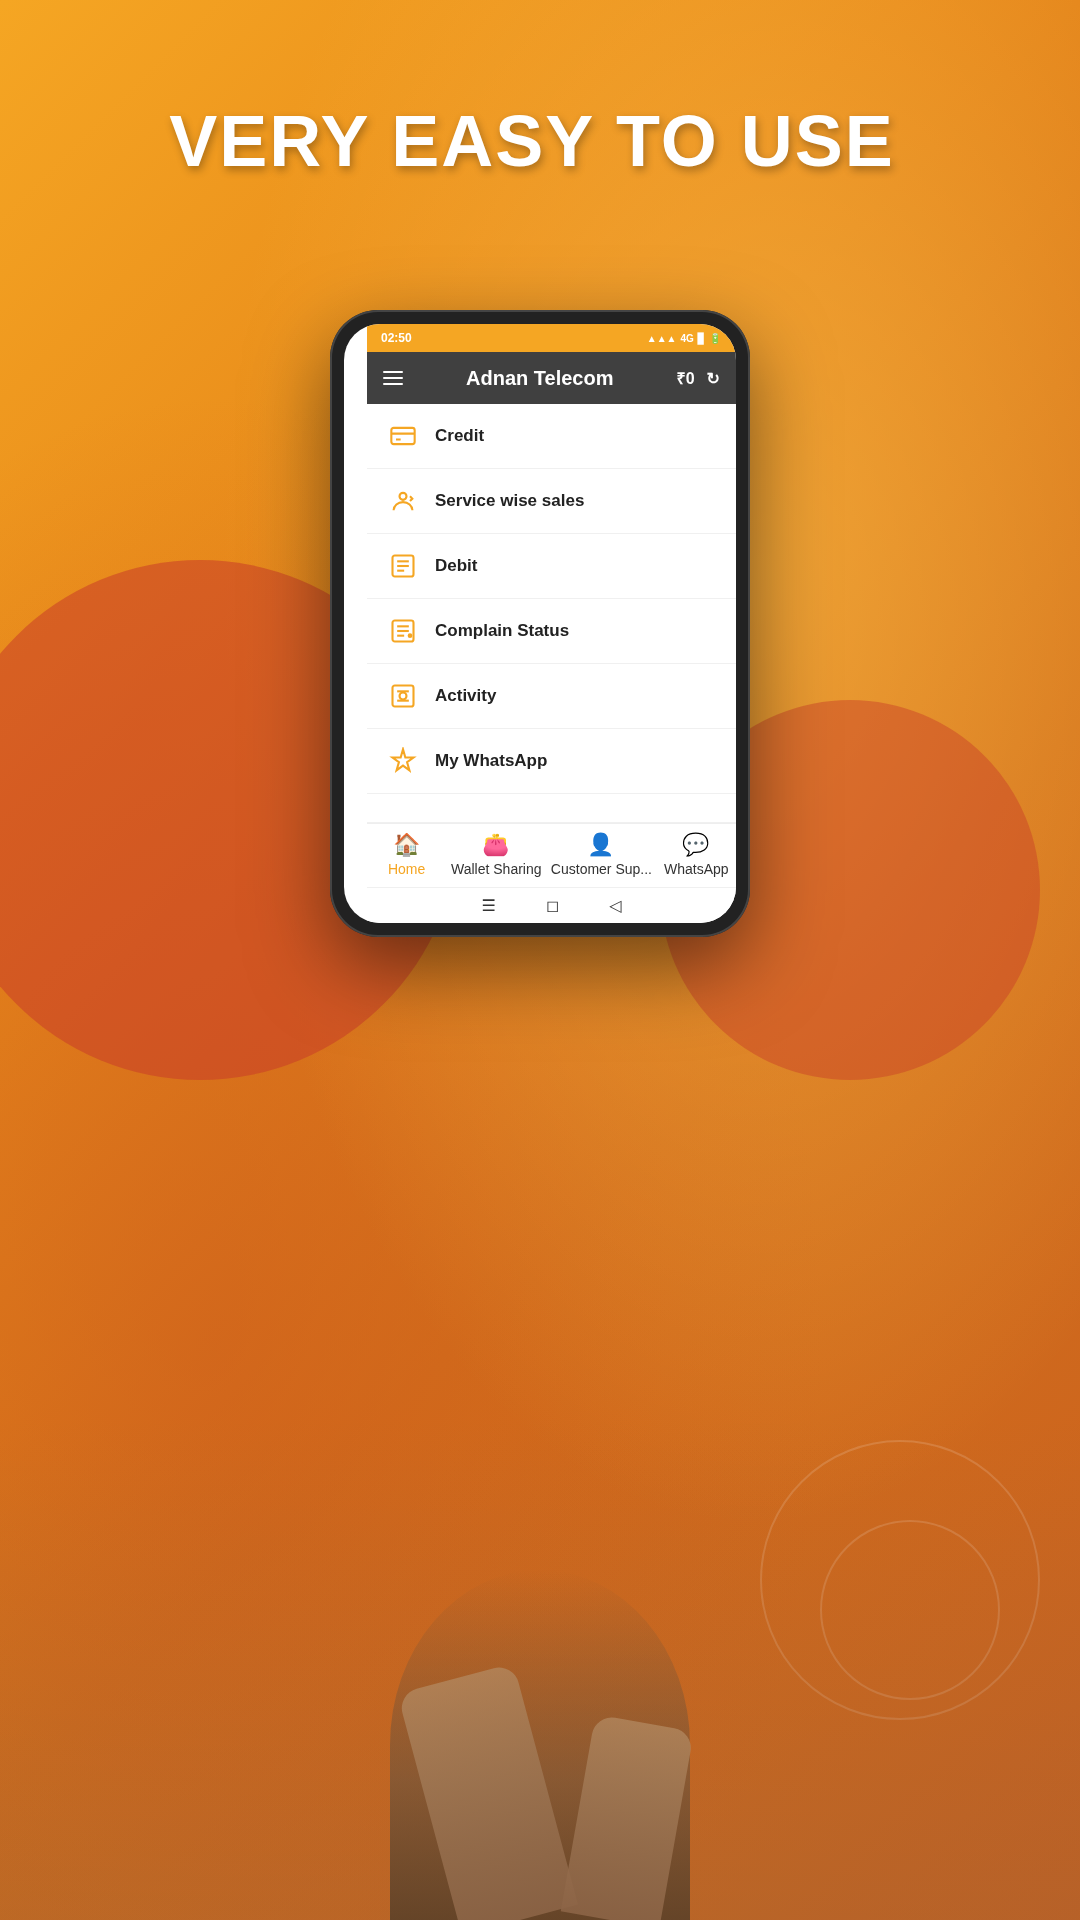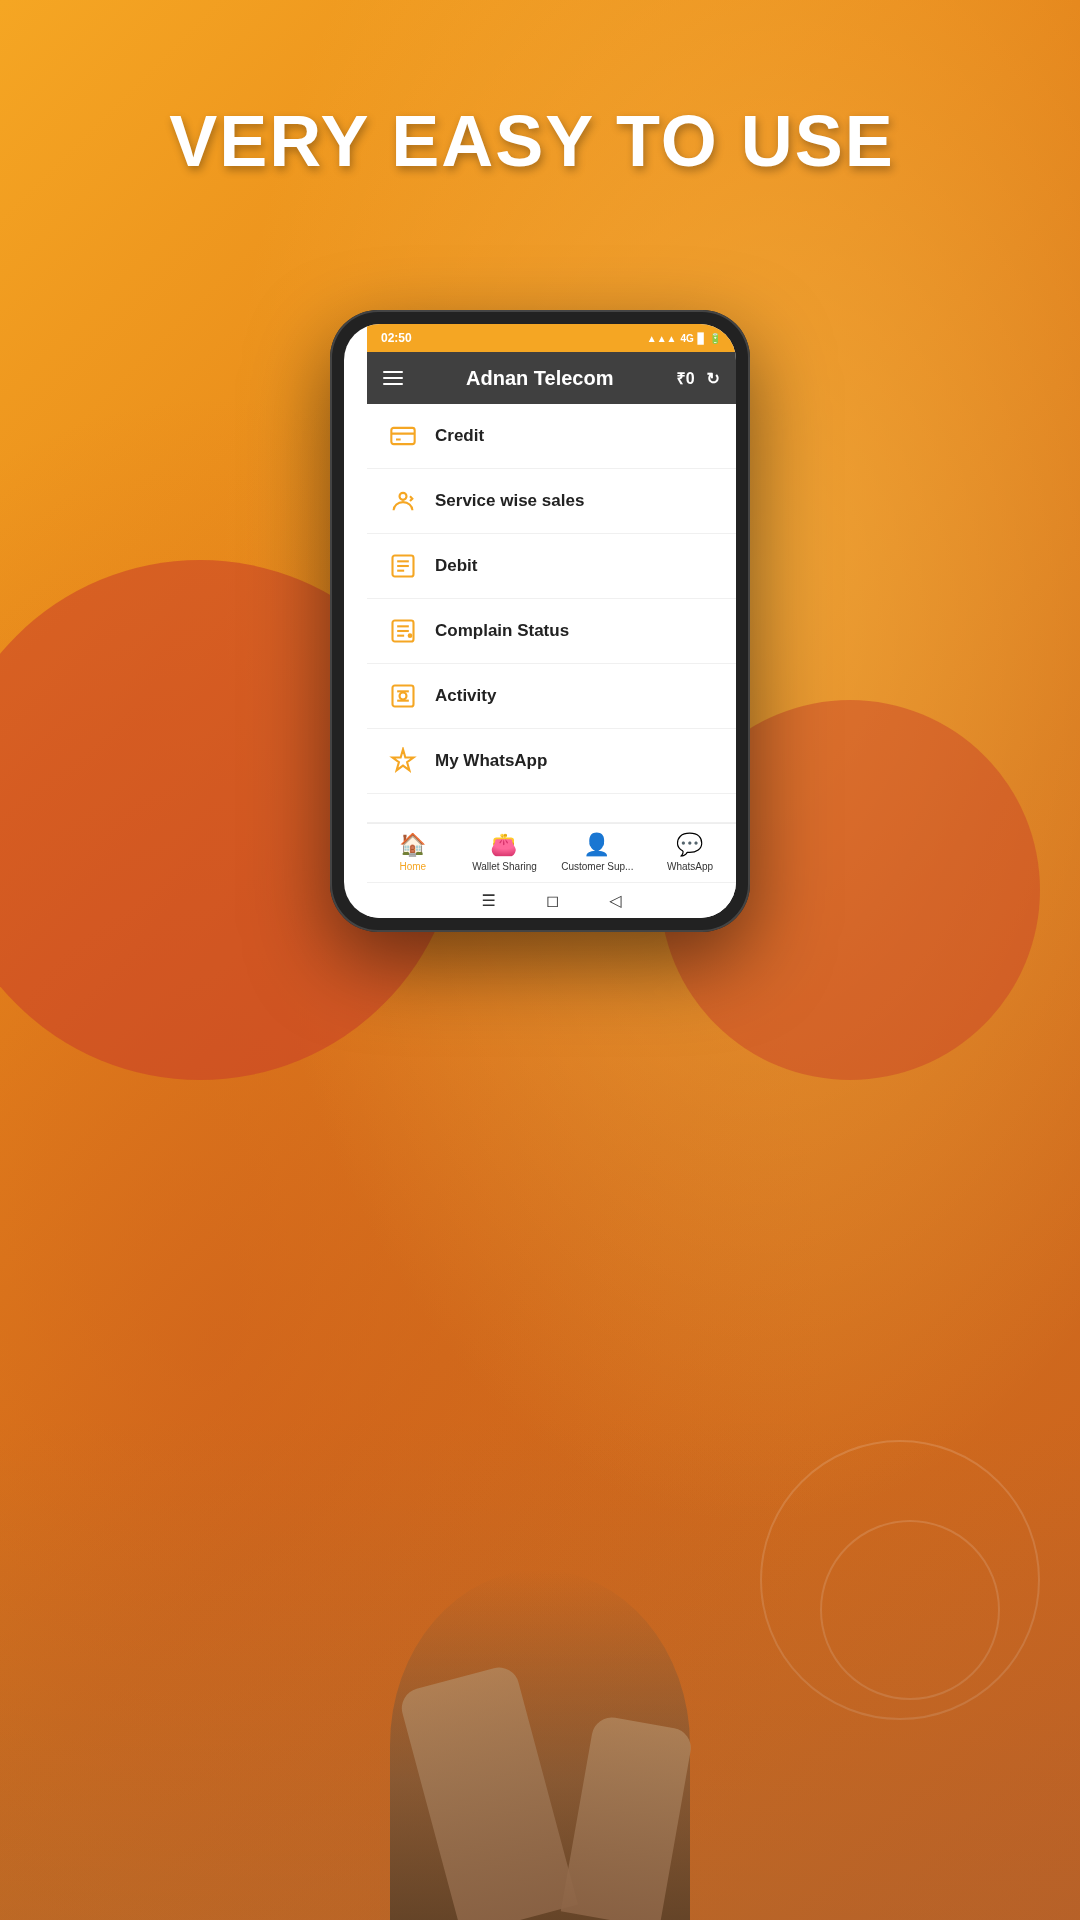--- a/index.html
+++ b/index.html
@@ -197,21 +197,21 @@
     .nav-icon {
       font-size: 22px;
       color: #333;
     }
 
     .nav-icon.active {
       color: #f5a623;
     }
 
     .nav-label {
-      font-size: 10px;
+      font-size: 14px;
       color: #333;
       font-weight: 500;
     }
 
     .nav-label.active {
       color: #f5a623;
     }
 
     
     .android-nav {

